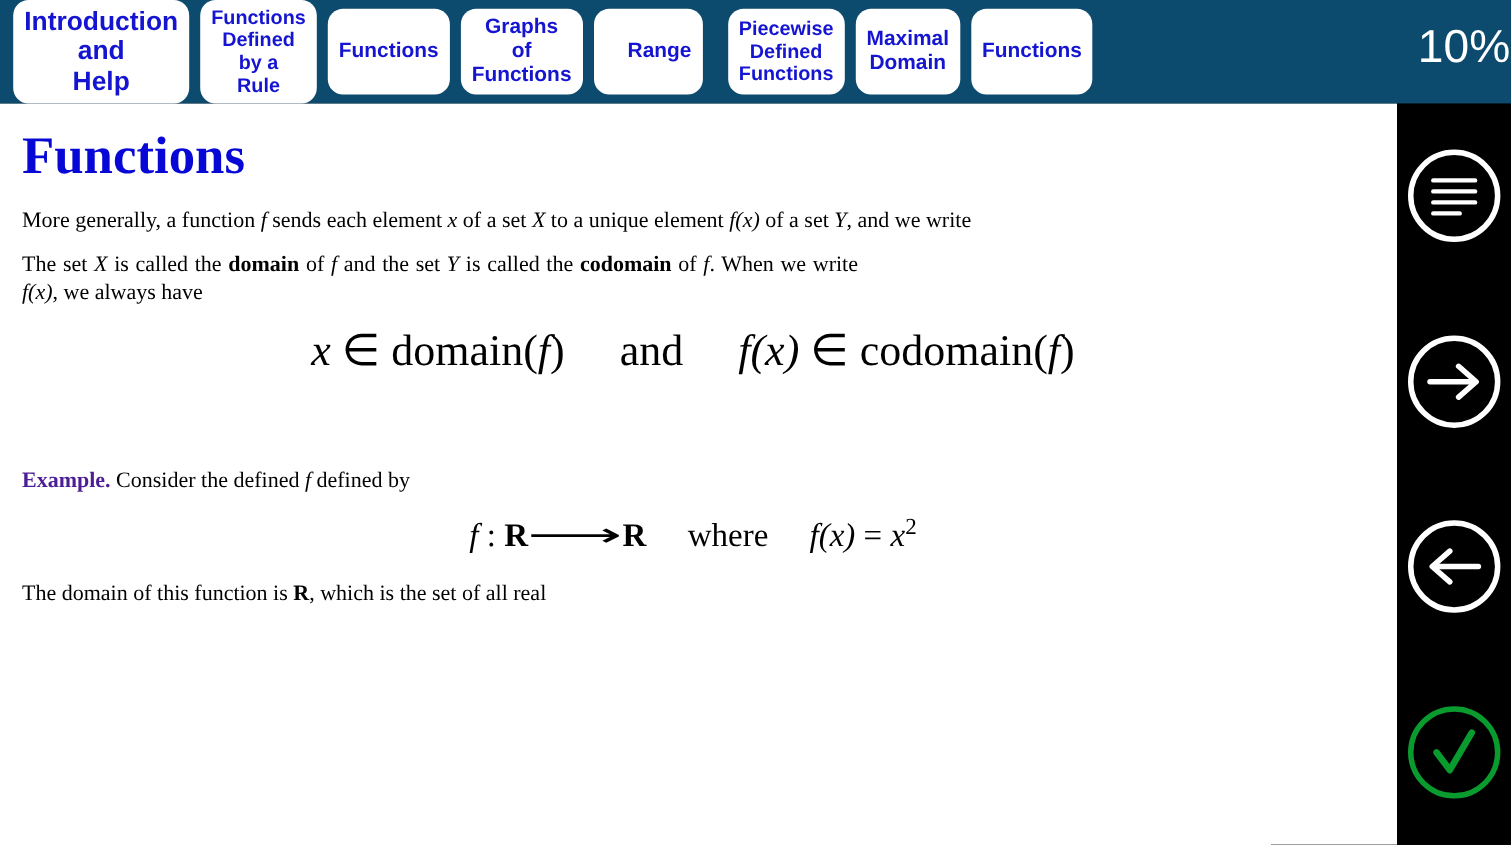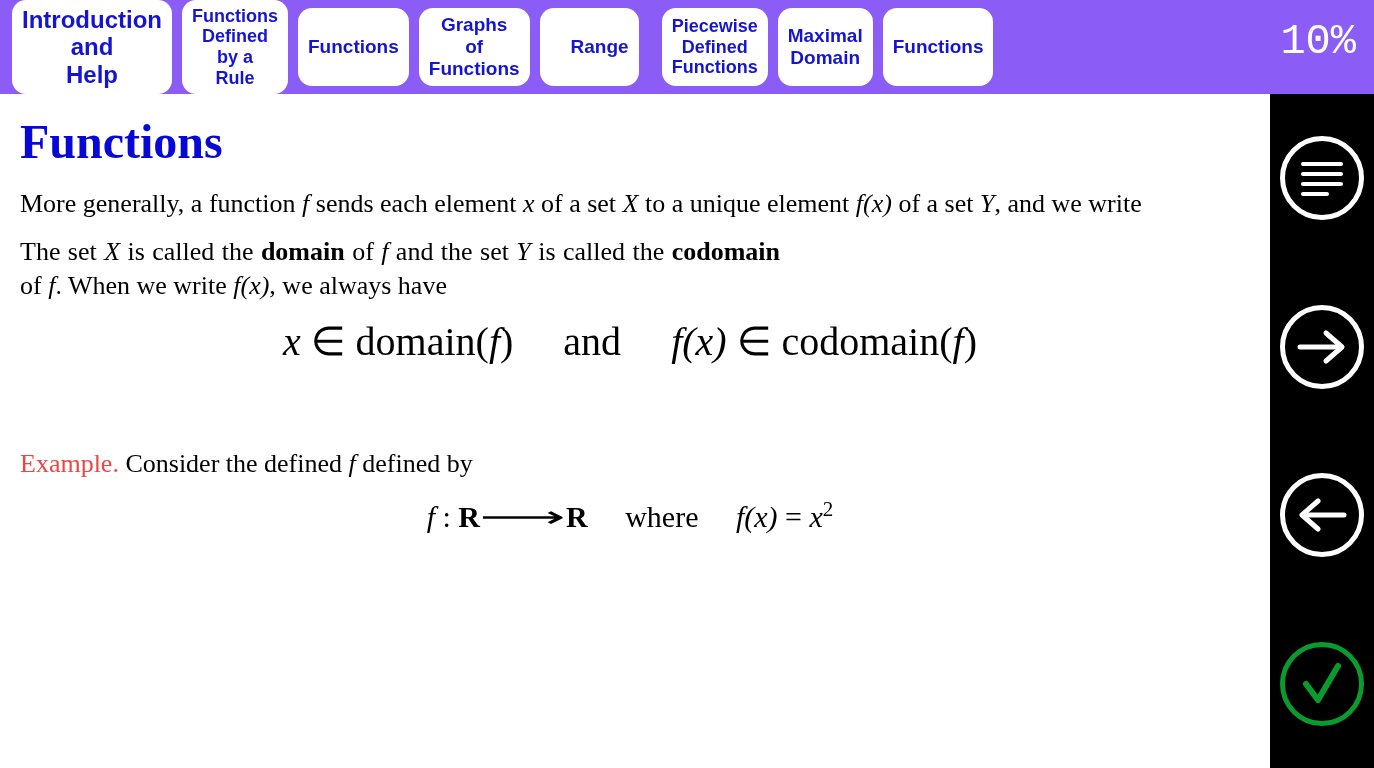--- a/index.html
+++ b/index.html
@@ -5,21 +5,21 @@
   html, body {
     margin: 0;
     padding: 0;
     width: 1374px;
     height: 768px;
     overflow: hidden;
     font-family: "Times New Roman", "Computer Modern", serif;
     background: #000;
   }
   .topbar {
-    background: #8b5cf6;
+    background: #0c4a6e;
     height: 94px;
     display: flex;
     align-items: center;
     padding: 0 0 0 12px;
     position: relative;
   }
   .tabs {
     display: flex;
     gap: 10px;
     align-items: center;
@@ -38,67 +38,67 @@
     justify-content: center;
     padding: 6px 10px;
     min-width: 80px;
     min-height: 78px;
     box-sizing: border-box;
     cursor: pointer;
   }
   .tab.wide { min-width: 160px; font-size: 24px;}
   .progress {
     position: absolute;
-    right: 18px;
+    right: 1px;
     top: 18px;
     color: #fff;
     font-size: 42px;
-    font-family: Liberation Mono, monospace;
+    font-family: Liberation Sans, sans-serif;
   }
   .body-row {
     display: flex;
     height: calc(768px - 94px);
   }
   .content {
     background: #fff;
     flex: 1;
     padding: 14px 30px 0 20px;
     box-sizing: border-box;
     overflow: hidden;
   }
   h1.title {
     color: #0707d6;
     font-weight: 700;
     font-size: 48px;
     margin: 6px 0 18px 0;
     font-family: "Times New Roman", serif;
   }
   .para {
-    font-size: 26px;
+    font-size: 20px;
     line-height: 1.3;
     margin: 0 0 14px 0;
     color: #000;
   }
   .math-display {
     text-align: center;
     font-size: 32px;
     font-style: italic;
     margin: 16px 0 22px 0;
   }
   .math-display .rm { font-style: normal; }
   .arrow {
     font-style: normal;
     display: inline-block;
     transform: scaleX(2.0);
     margin: 0 14px;
   }
   .bold { font-weight: 700; }
   .example-label {
-    color: #ef4444;
-    font-weight: 400;
+    color: #4c1d95;
+    font-weight: 700;
     margin-top: 12px;
   }
   sup { font-size: 0.7em; }
   .sidebar {
     width: 104px;
     background: #000;
     display: flex;
     flex-direction: column;
   }
   .side-btn {
@@ -177,20 +177,23 @@
     </p>
 
     <div class="math-display" style="font-size:30px;">
       <span>f</span><span class="rm"> : </span><span class="bold upright">R</span>
       <span class="arrow rm">⟶</span>
       <span class="bold upright">R</span>
       &nbsp;&nbsp;&nbsp;&nbsp;<span class="rm">where</span>&nbsp;&nbsp;&nbsp;&nbsp;
       <span>f(x)</span><span class="rm"> = </span><span>x</span><sup class="rm">2</sup>
     </div>
 
+    <p class="para" style="text-align:justify; max-width:760px;">
+      <span>The domain of this function is </span><span class="bold">R</span><span>, which is the set of all real</span>
+    </p>
   </div>
 
   <div class="sidebar">
     <div class="side-btn">
       <div class="circ white-ring">
         <svg width="50" height="40" viewBox="0 0 50 40">
           <line x1="6" y1="6" x2="44" y2="6" stroke="#fff" stroke-width="4" stroke-linecap="round"></line>
           <line x1="6" y1="16" x2="44" y2="16" stroke="#fff" stroke-width="4" stroke-linecap="round"></line>
           <line x1="6" y1="26" x2="44" y2="26" stroke="#fff" stroke-width="4" stroke-linecap="round"></line>
           <line x1="6" y1="36" x2="30" y2="36" stroke="#fff" stroke-width="4" stroke-linecap="round"></line>

